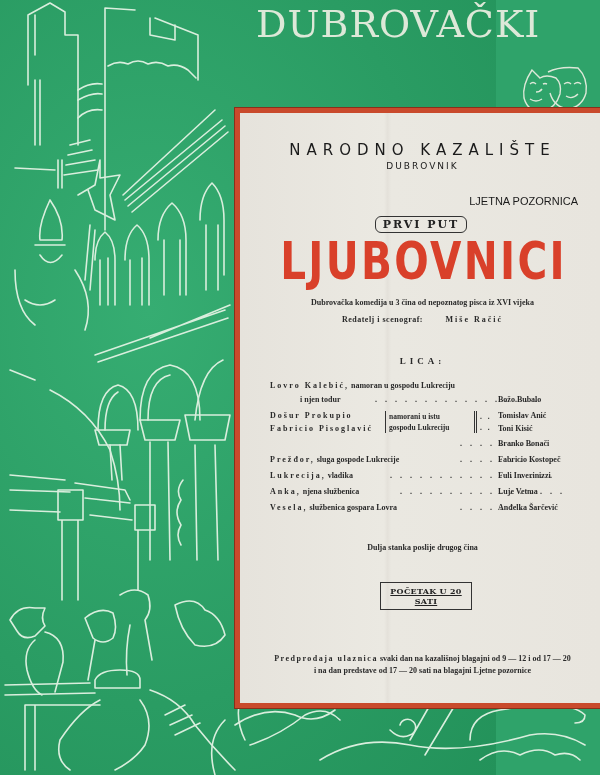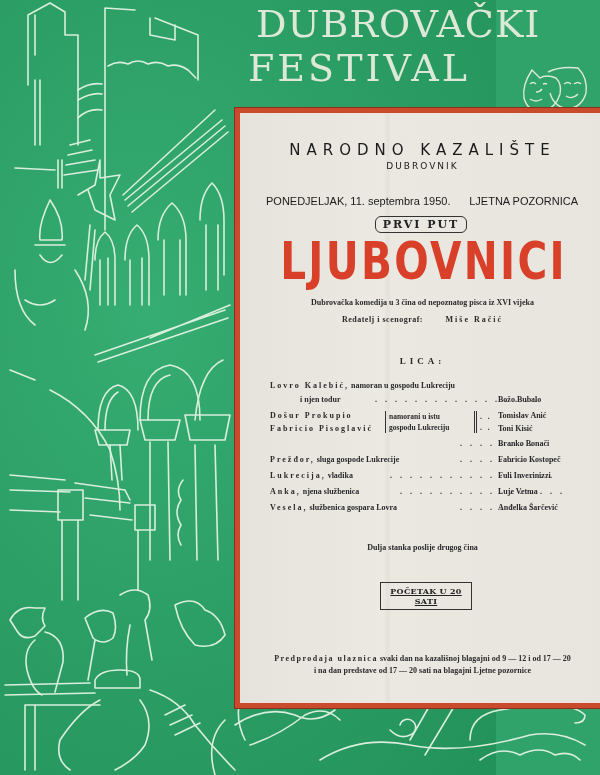--- a/index.html
+++ b/index.html
@@ -127,37 +127,35 @@
     <path d="M235 725 q30 -20 60 -10 q20 10 40 -5 M250 745 q30 -10 55 -30 q20 -10 35 5"></path>
     <path d="M400 725 a8 8 0 1 1 10 10 q-10 5 -20 -5 M410 740 L430 705 M425 755 L455 705"></path>
     <path d="M470 740 q0 -25 30 -30 q30 -5 45 -5 q30 0 40 10 q0 8 -10 8"></path>
     <path d="M320 760 q40 -25 90 -15 q50 10 120 -10 q30 -5 55 10"></path>
     <path d="M480 760 q20 -15 40 -5 q20 -10 35 0 q15 -5 25 5"></path>
     <path d="M240 700 q-5 20 5 40 M225 720 q-20 20 -10 55"></path>
   </svg>
 
   <div class="festival-title">
     <span class="l1">DUBROVAČKI</span>
-    <span class="l2">FESTIVAL</span>
   </div>
 
   <svg class="masks" viewBox="0 0 72 50">
     <path d="M12 6 q-10 15 -8 28 q4 14 18 14 q14 -4 18 -18 q2 -10 -4 -16 q-10 -4 -16 0 z"></path>
     <path d="M10 20 q3 -3 6 0 M16 28 q4 0 6 -3 M10 35 q6 4 12 0 M23 20 q2 -1 4 0"></path>
     <path d="M28 8 q12 -6 30 -4 q10 10 8 25 q-4 14 -18 16 q-14 -2 -18 -16"></path>
     <path d="M44 20 q4 -3 7 0 M54 20 q4 -3 7 0 M46 32 q6 4 12 -2"></path>
   </svg>
 
   <div class="sheet">
     <div class="sheet-inner"></div>
 
     <div class="theatre">NARODNO KAZALIŠTE</div>
     <div class="city">DUBROVNIK</div>
 
-    <div class="date">PONEDJELJAK, 11. septembra 1950.</div>
     <div class="venue">LJETNA POZORNICA</div>
 
     <div class="boxed premiere">PRVI PUT</div>
 
     <div class="play-title">LJUBOVNICI</div>
     <div class="subtitle">Dubrovačka komedija u 3 čina od nepoznatog pisca iz XVI vijeka</div>
     <div class="director">
       <span>Redatelj i scenograf:</span>
       <span style="letter-spacing:2px;margin-left:20px;">Miše Račić</span>
     </div>

